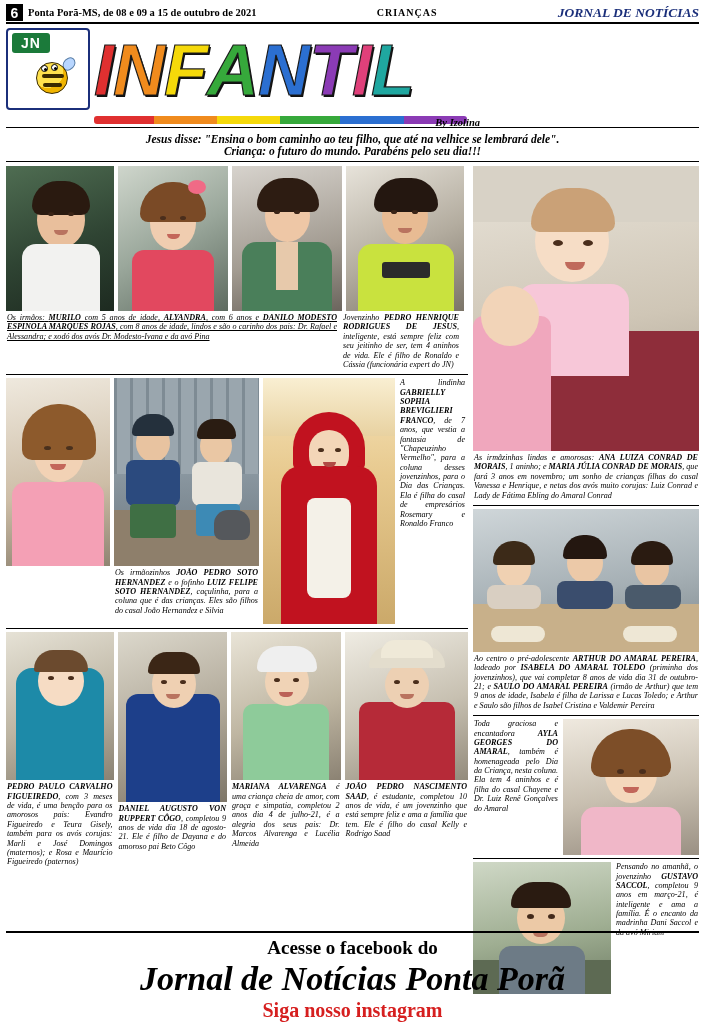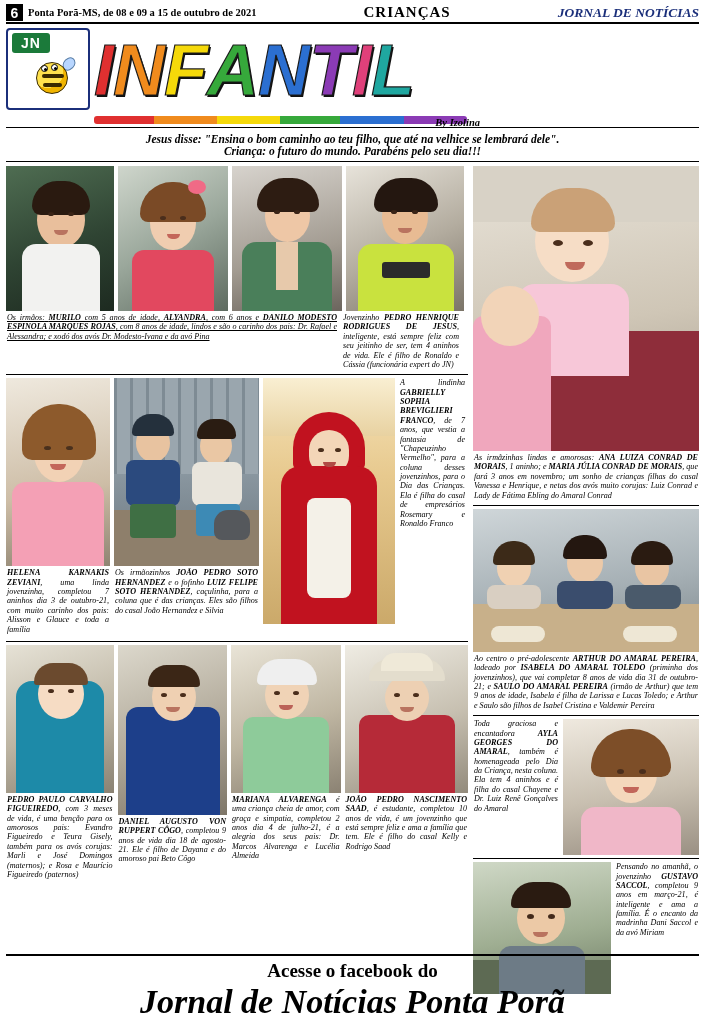--- a/index.html
+++ b/index.html
@@ -14,21 +14,21 @@
   .page { position:relative; width:705px; height:1024px; padding:4px 6px 0 6px; }
 
   
   .topbar { display:flex; align-items:center; height:20px; border-bottom:2px solid #000; padding-bottom:1px; }
   .topbar .pagenum {
     background:#000; color:#fff; font-family:"Liberation Sans", sans-serif;
     font-weight:bold; font-size:14px; width:17px; height:17px;
     display:flex; align-items:center; justify-content:center; margin-right:5px;
   }
   .topbar .edition { font-size:10.5px; font-weight:bold; font-family:"Liberation Serif", serif; }
-  .topbar .section { flex:1; text-align:center; font-size:15px; font-weight:bold; letter-spacing:1px; font-family:"Liberation Serif", serif; }
+  .topbar .section { flex:1; text-align:center; font-size:10px; font-weight:bold; letter-spacing:1px; font-family:"Liberation Serif", serif; }
   .topbar .paper { font-size:13.5px; font-weight:bold; font-style:italic; color:#1b2f7a; font-family:"Liberation Serif", serif; }
 
   
   .banner { position:relative; height:104px; border-bottom:1px solid #000; overflow:hidden; }
   .jn-logo {
     position:absolute; left:0; top:4px; width:84px; height:82px;
     border:2px solid #1b2f7a; border-radius:4px; background:#fff;
     overflow:hidden;
   }
   .jn-logo .jnbox {
@@ -225,23 +225,20 @@
           <div class="cell" style="width:104px;">
             <div class="photo" style="height:188px;">
               <div class="sc" style="background:linear-gradient(170deg,#efe9de 0%,#cdbda6 60%,#8f8472 100%);"></div>
               <div class="sk" style="left:28px;top:46px;width:50px;height:58px;background:#f2d2b5;"></div>
               <div style="position:absolute;left:16px;top:26px;width:74px;height:56px;background:#8d5a2c;border-radius:36px 36px 10px 10px;"></div>
               <div style="position:absolute;left:6px;top:104px;width:92px;height:84px;background:#f4a0b5;border-radius:14px 14px 0 0;"></div>
               <div class="sk" style="left:38px;top:68px;width:7px;height:4px;background:#49301d;"></div>
               <div class="sk" style="left:60px;top:68px;width:7px;height:4px;background:#49301d;"></div>
               <div style="position:absolute;left:44px;top:86px;width:16px;height:6px;background:#c4665a;border-radius:0 0 9px 9px;"></div>
             </div>
-            <div class="cap">
-              <span class="bi">HELENA KARNAKIS ZEVIANI</span><i class="capi">, uma linda jovenzinha, completou 7 aninhos dia 3 de outubro-21, com muito carinho dos pais: Alisson e Glauce e toda a família</i>
-            </div>
           </div>
 
           <div class="cell" style="width:145px;">
             <div class="photo" style="height:188px;">
               <div class="sc" style="background:linear-gradient(180deg,#b9c4cb 0%,#8d9aa3 45%,#6c7881 100%);"></div>
               <div style="position:absolute;left:0;top:0;right:0;height:96px;background:repeating-linear-gradient(90deg,#7e8b94 0 3px,#9aa6ae 3px 16px);"></div>
               <div style="position:absolute;left:0;bottom:0;width:100%;height:56px;background:#8e7f6b;"></div>
 
               <div class="sk" style="left:22px;top:46px;width:34px;height:38px;background:#e8c3a0;"></div>
               <div style="position:absolute;left:18px;top:36px;width:42px;height:22px;background:#24303c;border-radius:20px 20px 4px 4px;"></div>
@@ -449,15 +446,16 @@
           </div>
         </div>
 
       </div>
     </div>
   </div>
 
   <div class="promo">
     <div class="l1">Acesse o facebook do</div>
     <div class="l2">Jornal de Notícias Ponta Porã</div>
+    <div class="l3">Siga nosso instagram</div>
   </div>
 
 </div>
 
 </body></html>

